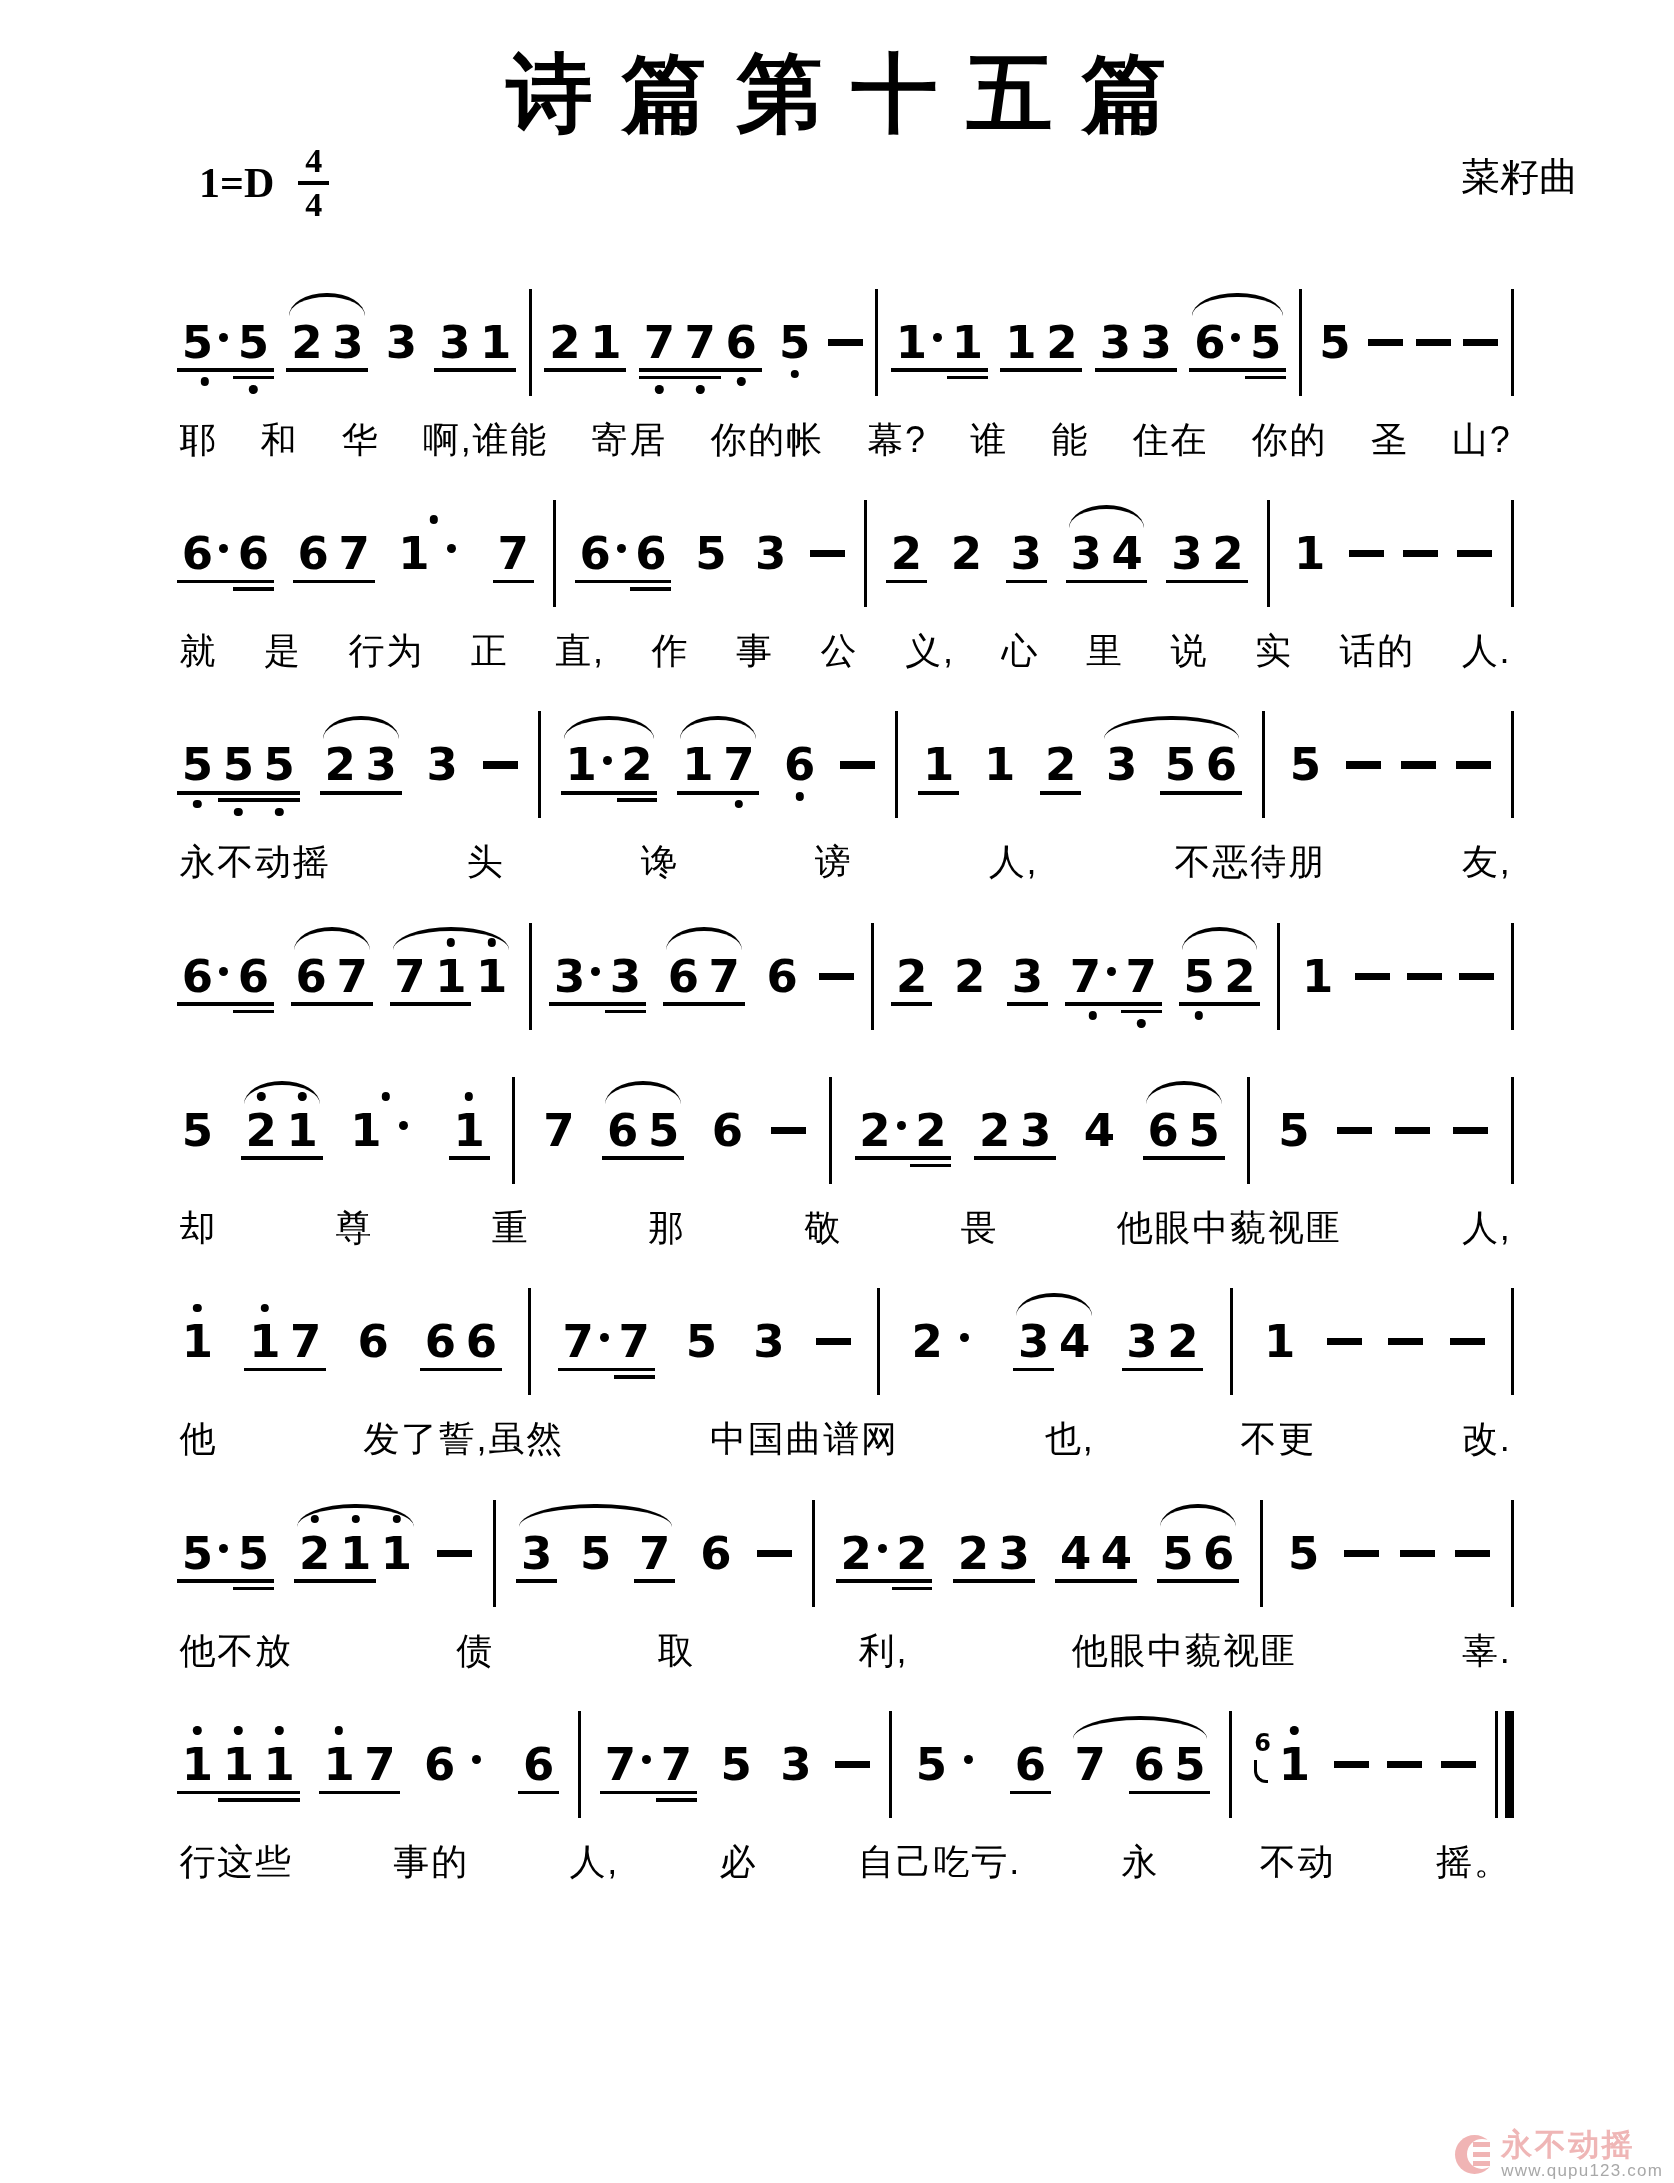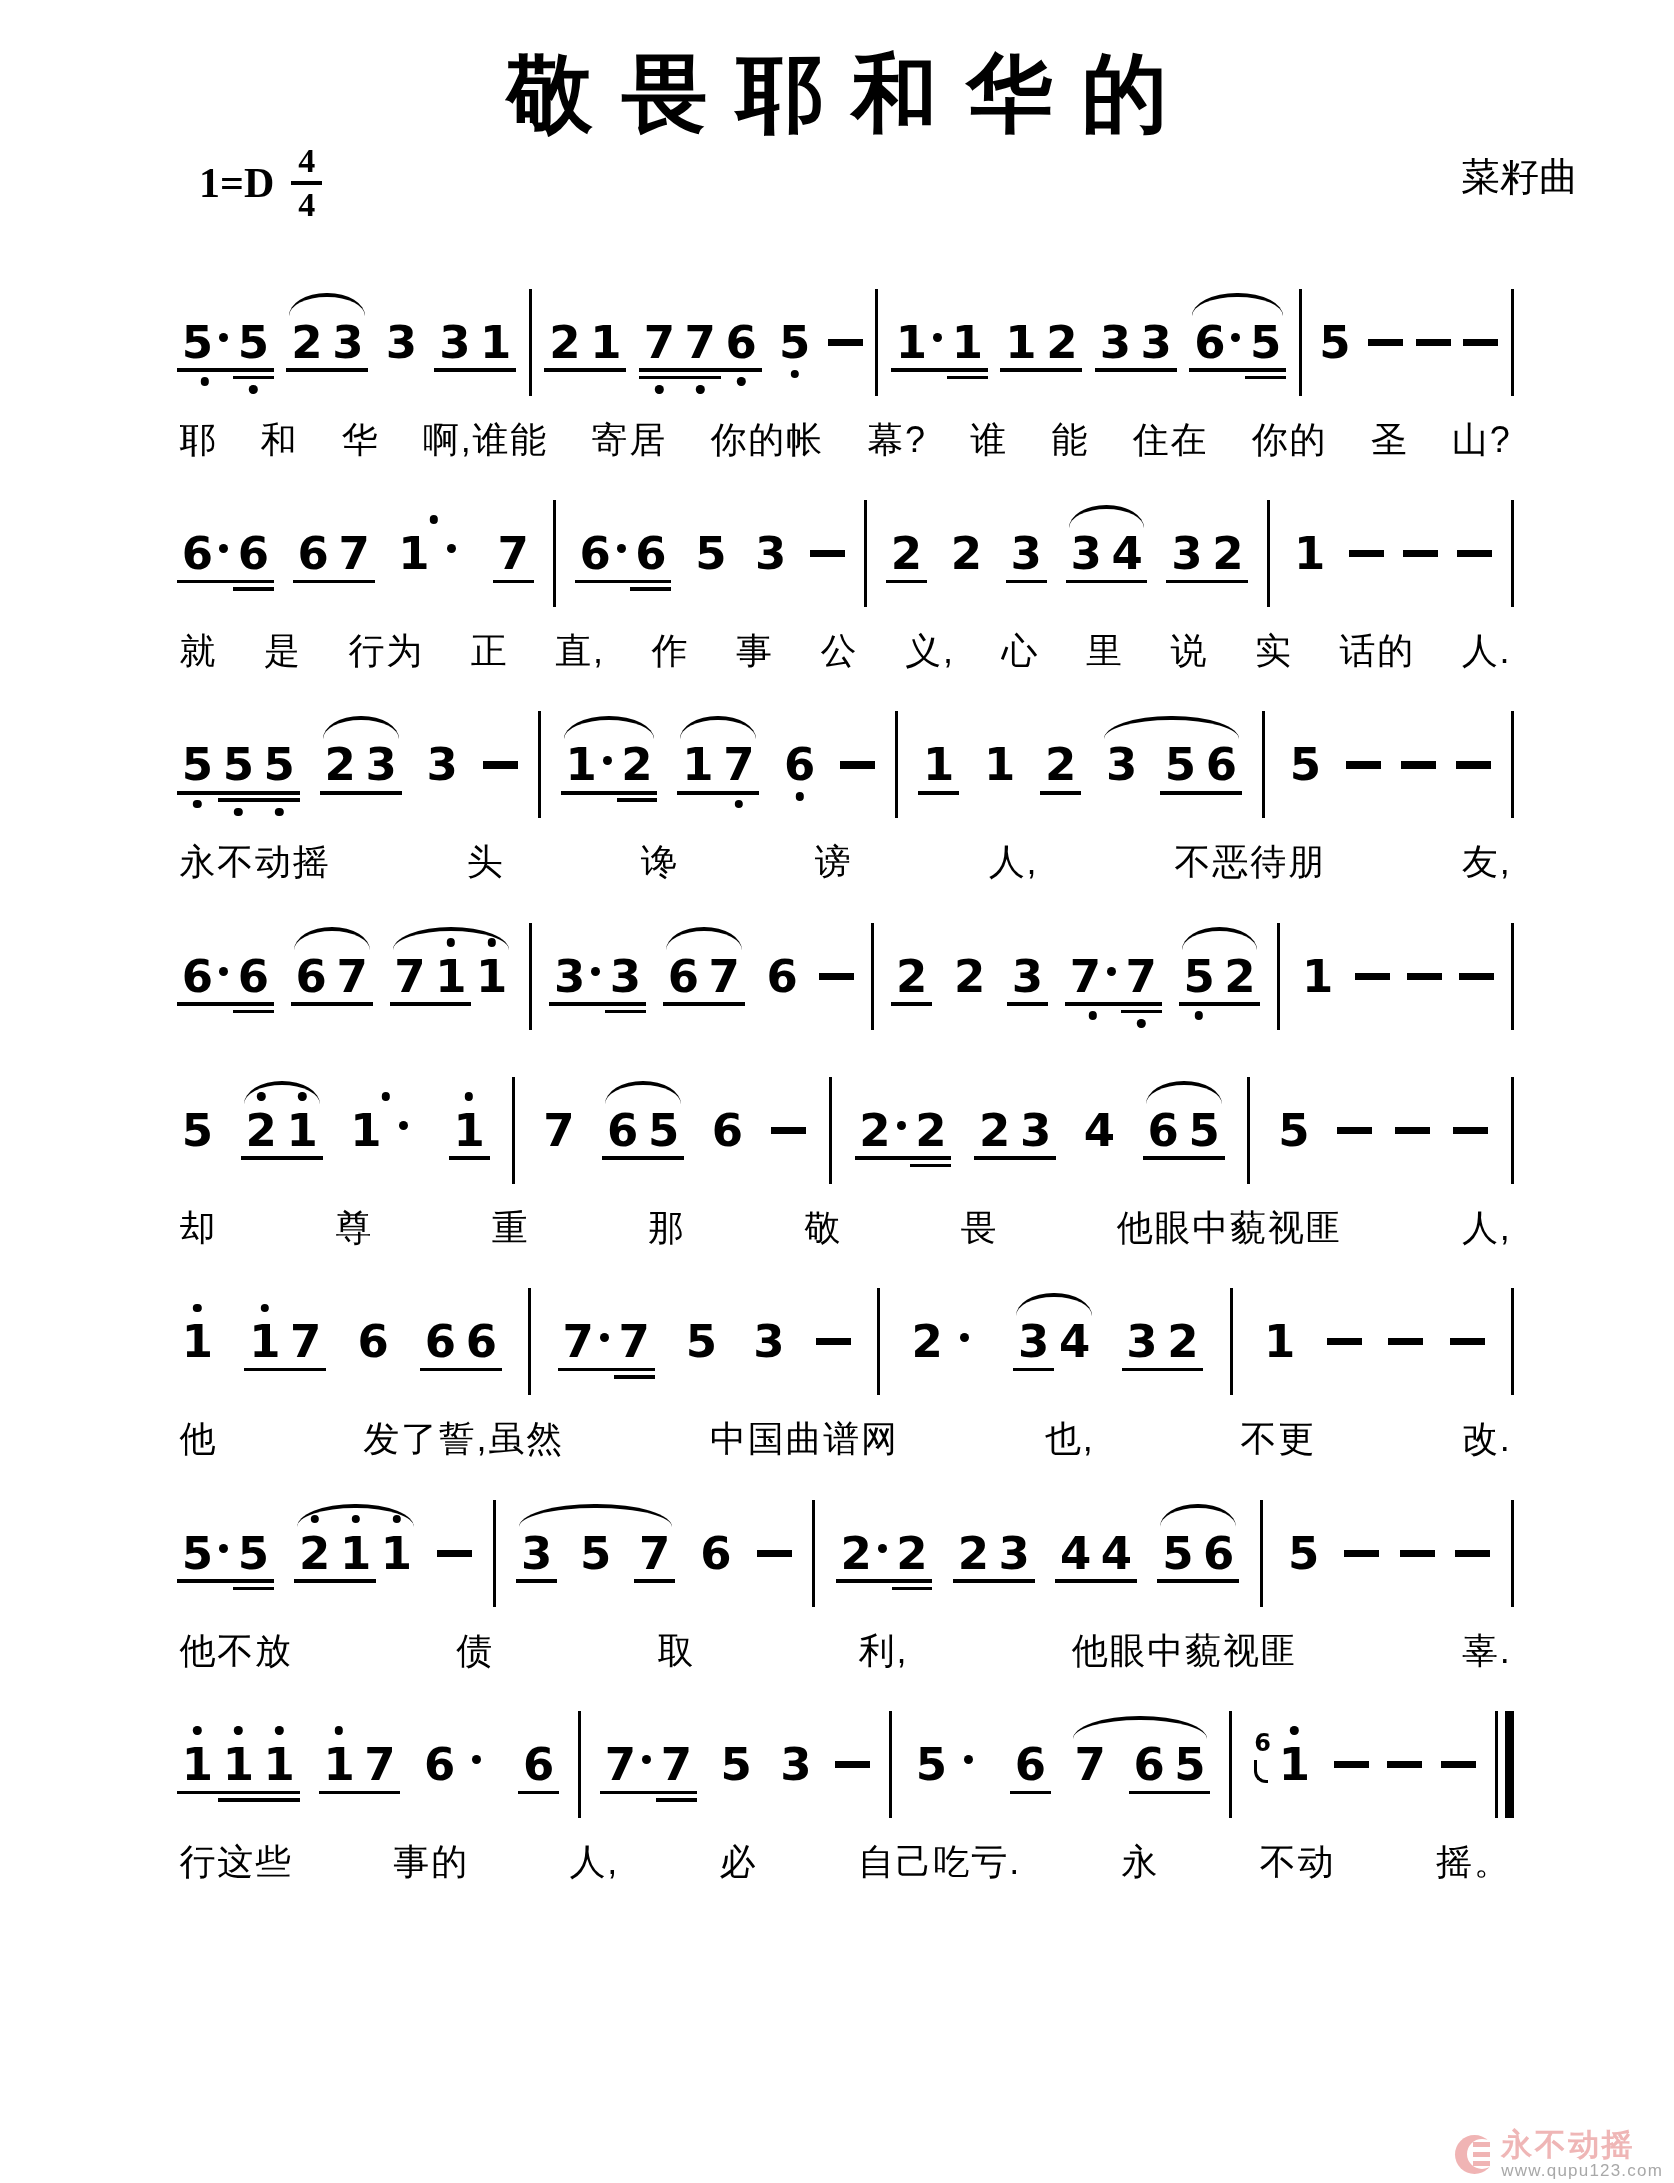--- a/index.html
+++ b/index.html
@@ -19,21 +19,21 @@
     font-size:86px;
     letter-spacing:29px;
     padding-left:29px;
     line-height:1.1;
   }
   .meta-row {
     display:flex; justify-content:space-between; align-items:flex-start;
     margin:2.4px 96px 0 199px;
   }
   .key-sig {
-    display:flex; align-items:center; gap:17px;
+    display:flex; align-items:center; gap:24px;
     font-family:"Liberation Serif", serif;
     font-weight:bold; font-size:42px;
   }
   .meter {
     display:inline-flex; flex-direction:column; align-items:center;
     font-size:34px; font-weight:bold; line-height:1.0;
     font-family:"Liberation Serif", serif;
   }
   .meter-line { width:31px; height:4.2px; background:#000; margin:3px 0; }
   .composer { font-size:39px; margin-top:6px; }
@@ -106,21 +106,21 @@
   .wm-logo .wbar { position:absolute; left:18px; height:4.8px; width:17px; }
   .wm-col { display:flex; flex-direction:column; align-items:flex-start; line-height:1.05; }
   .wm-text { font-size:31px; font-weight:bold; letter-spacing:2.4px; }
   .wm-url { font-size:17px; letter-spacing:1.2px; }
 </style>
 </head>
 <body>
 
 <div class="sheet">
 
-  <h1 class="title">敬畏耶和华的</h1>
+  <h1 class="title">诗篇第十五篇</h1>
 
   <div class="meta-row">
     <div class="key-sig">
       <span>1=D</span>
       <span class="meter">
         <span>4</span>
         <span class="meter-line"></span>
         <span>4</span>
       </span>
     </div>

